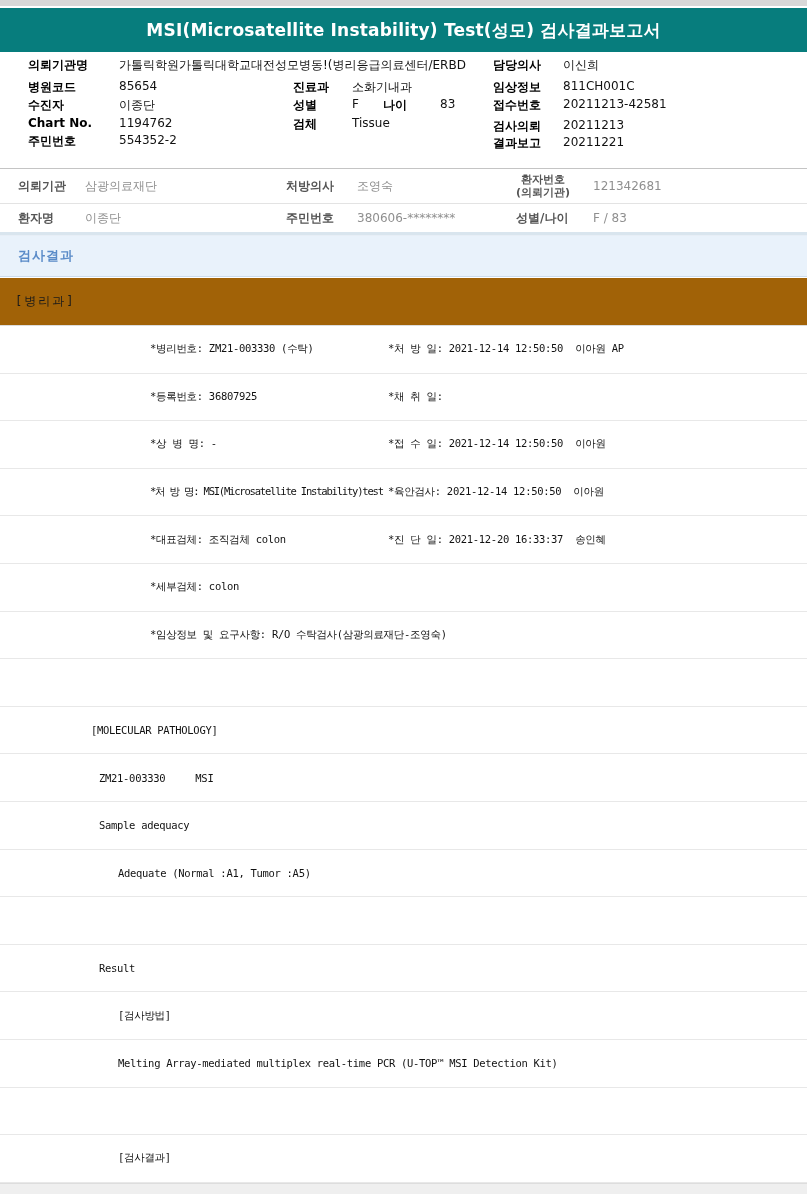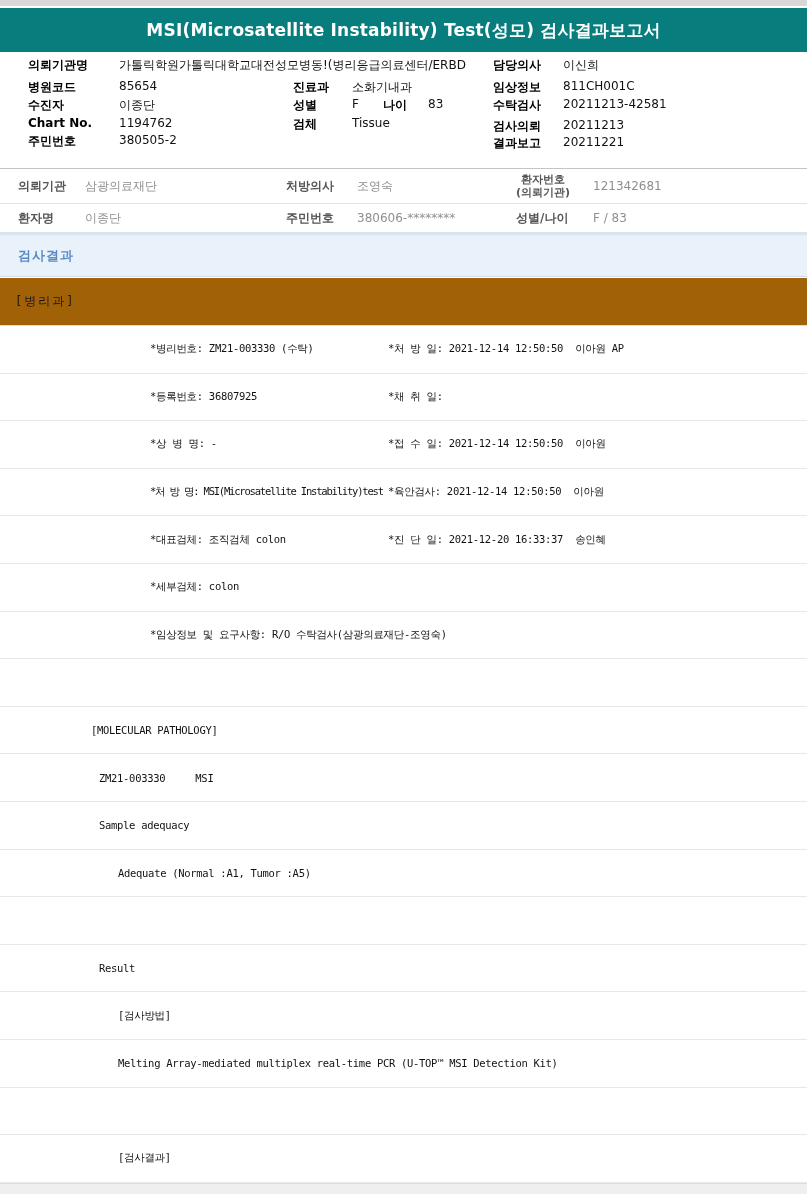--- a/index.html
+++ b/index.html
@@ -12,21 +12,21 @@
   .header { margin-top:2px; height:44px; background:#077d7d; display:flex;
             align-items:center; justify-content:center; }
   .header .title { color:#ffffff; font-size:17px; font-weight:bold; letter-spacing:0.2px; }
 
   
   .info { position:relative; height:116px; font-size:12px; color:#111; }
   .info span { position:absolute; white-space:pre; }
   .info .lbl { font-weight:bold; color:#000; }
   .l-lbl { left:28px; }  .l-val { left:119px; }
   .m-lbl { left:293px; } .m-val { left:352px; }
-  .a-lbl { left:383px; } .a-val { left:428px; }
+  .a-lbl { left:383px; } .a-val { left:440px; }
   .r-lbl { left:493px; } .r-val { left:563px; }
   .t1 { top:5px; } .t2 { top:27px; } .t3 { top:45px; } .t4 { top:64px; } .t5 { top:81px; }
   .rt4 { top:66px; } .rt5 { top:83px; }
   .clip { max-width:372px; overflow:hidden;text-align:center; }
 
   
   .ref-table { border-top:1px solid #c4c4c4; border-bottom:3px solid #d9e5ee; background:#fff; }
   .ref-row { position:relative; }
   .ref-row.r1 { height:35px; border-bottom:1px solid #e3e3e3;text-align:center; }
   .ref-row.r2 { height:28px; }
@@ -75,36 +75,36 @@
   <div class="info">
     <span class="lbl l-lbl t1">의뢰기관명</span>
     <span class="l-val t1 clip">가톨릭학원가톨릭대학교대전성모병동!(병리응급의료센터/ERBD</span>
     <span class="lbl l-lbl t2">병원코드</span>
     <span class="l-val t2">85654</span>
     <span class="lbl l-lbl t3">수진자</span>
     <span class="l-val t3">이종단</span>
     <span class="lbl l-lbl t4">Chart No.</span>
     <span class="l-val t4">1194762</span>
     <span class="lbl l-lbl t5">주민번호</span>
-    <span class="l-val t5">380505-2</span>
+    <span class="l-val t5">554352-2</span>
 
     <span class="lbl m-lbl t2">진료과</span>
     <span class="m-val t2">소화기내과</span>
     <span class="lbl m-lbl t3">성별</span>
     <span class="m-val t3">F</span>
     <span class="lbl a-lbl t3">나이</span>
     <span class="a-val t3">83</span>
     <span class="lbl m-lbl t4">검체</span>
     <span class="m-val t4">Tissue</span>
 
     <span class="lbl r-lbl t1">담당의사</span>
     <span class="r-val t1">이신희</span>
     <span class="lbl r-lbl t2">임상정보</span>
     <span class="r-val t2">811CH001C</span>
-    <span class="lbl r-lbl t3">수탁검사</span>
+    <span class="lbl r-lbl t3">접수번호</span>
     <span class="r-val t3">20211213-42581</span>
     <span class="lbl r-lbl rt4">검사의뢰</span>
     <span class="r-val rt4">20211213</span>
     <span class="lbl r-lbl rt5">결과보고</span>
     <span class="r-val rt5">20211221</span>
   </div>
 
   <div class="ref-table">
     <div class="ref-row r1">
       <span class="ref-lbl c1l">의뢰기관</span>

